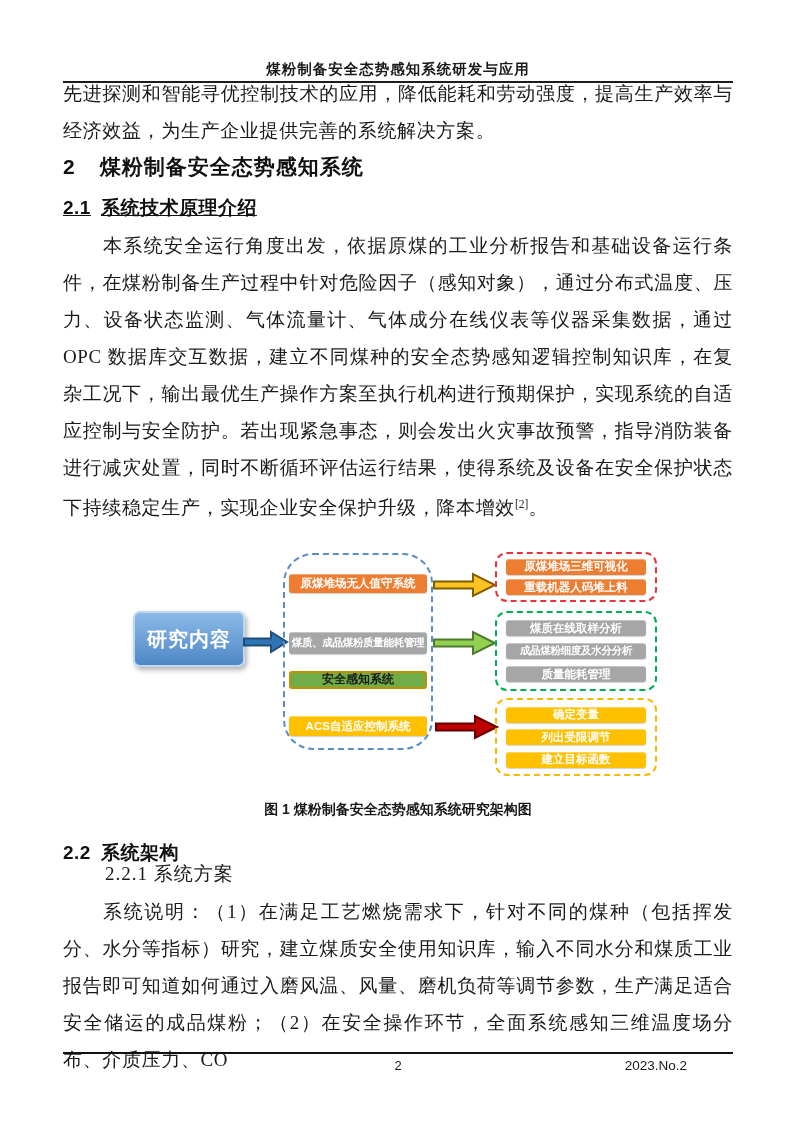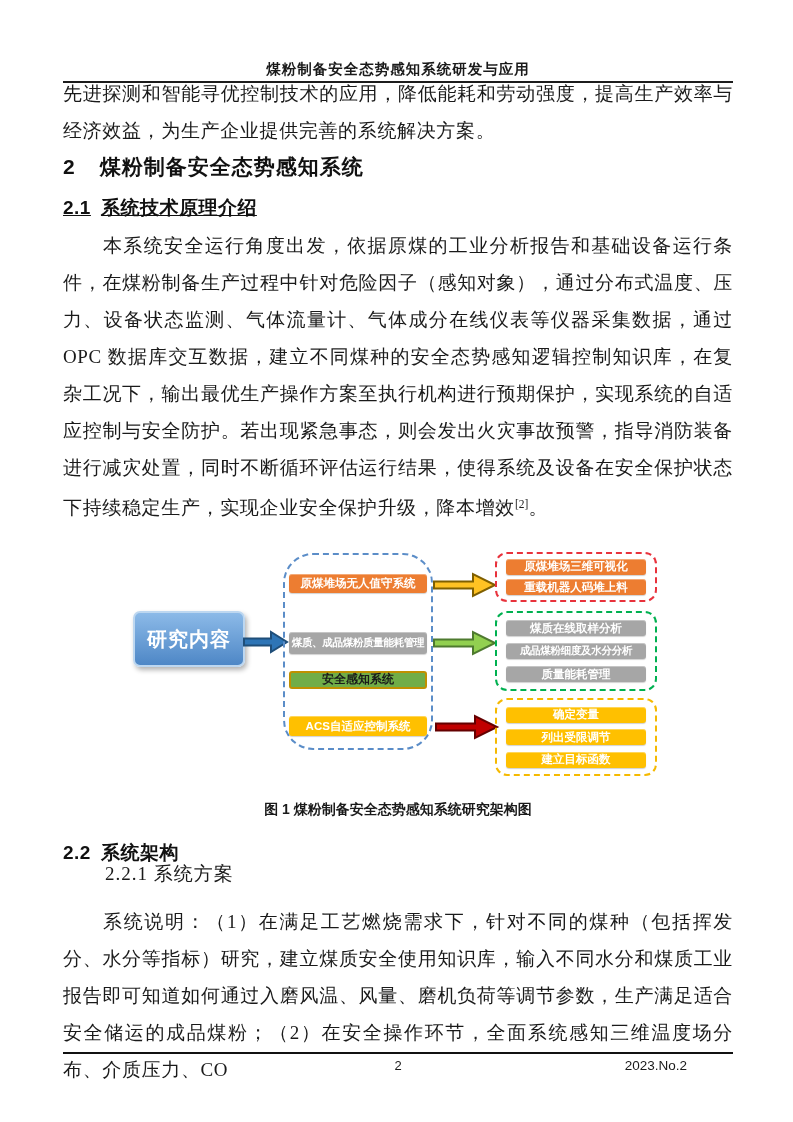--- a/index.html
+++ b/index.html
@@ -136,19 +136,19 @@
       <div class="fig-box yellow">建立目标函数</div>
     </div>
   </div>
 
   <p class="caption">图 1 煤粉制备安全态势感知系统研究架构图</p>
 
   <h2 class="h-sec h2 h22"><span class="sec-num">2.2</span><span>系统架构</span></h2>
 
   <h3 class="h221">2.2.1 系统方案</h3>
 
-  <p class="para indent" style="top:893px;margin-top:10px;">系统说明：（1）在满足工艺燃烧需求下，针对不同的煤种（包括挥发分、水分等指标）研究，建立煤质安全使用知识库，输入不同水分和煤质工业报告即可知道如何通过入磨风温、风量、磨机负荷等调节参数，生产满足适合安全储运的成品煤粉；（2）在安全操作环节，全面系统感知三维温度场分布、介质压力、CO</p>
+  <p class="para indent" style="top:893px;">系统说明：（1）在满足工艺燃烧需求下，针对不同的煤种（包括挥发分、水分等指标）研究，建立煤质安全使用知识库，输入不同水分和煤质工业报告即可知道如何通过入磨风温、风量、磨机负荷等调节参数，生产满足适合安全储运的成品煤粉；（2）在安全操作环节，全面系统感知三维温度场分布、介质压力、CO</p>
 
   <div class="footer-rule"></div>
   <div class="footer-page">2</div>
   <div class="footer-issue">2023.No.2</div>
 
 </div>
 
 </body></html>

